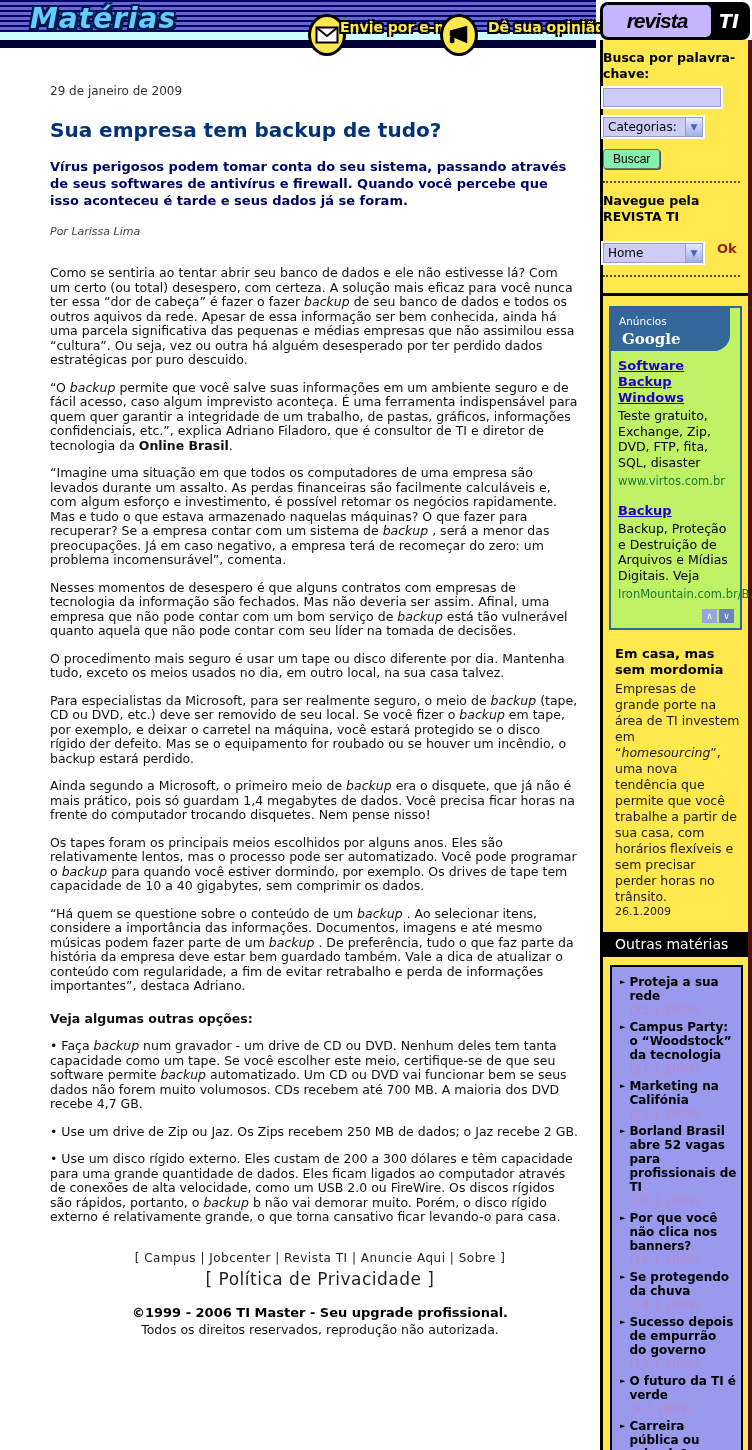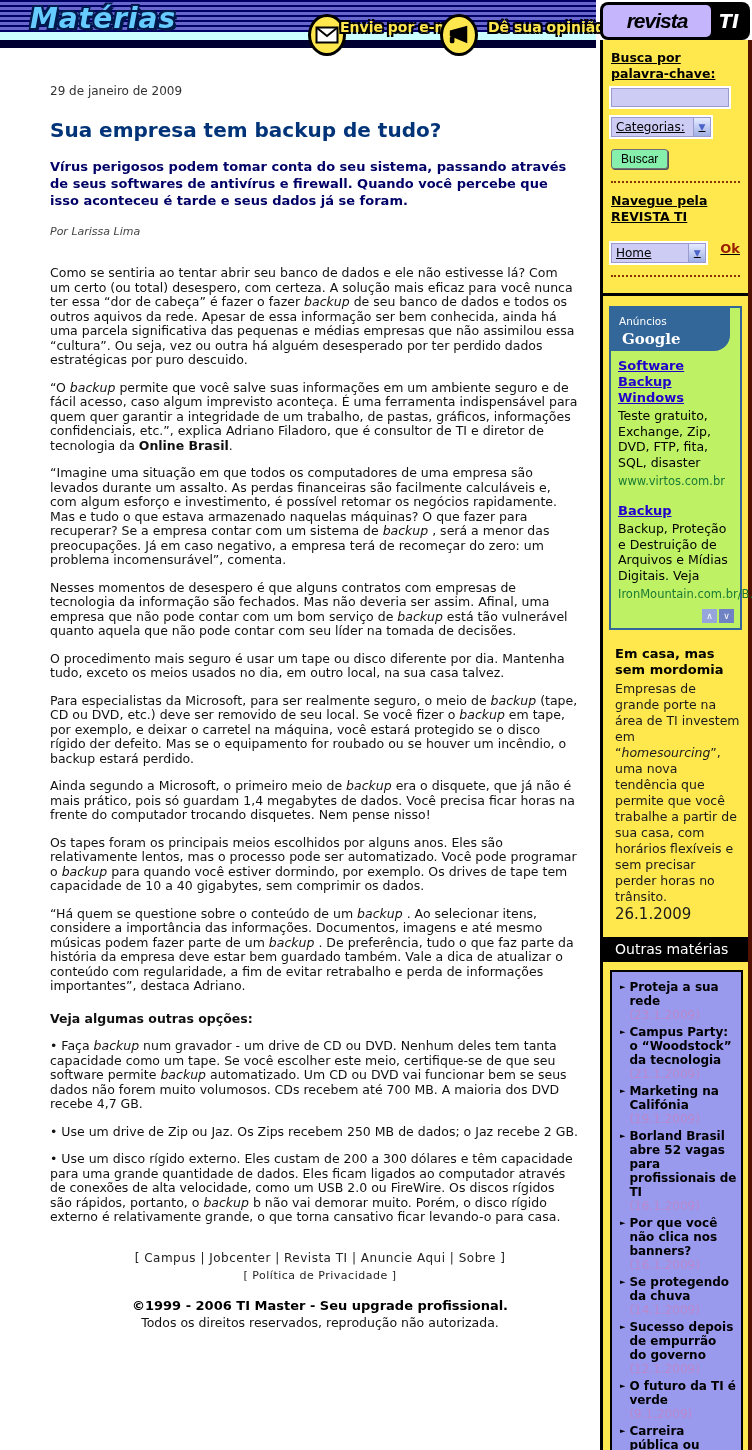--- a/index.html
+++ b/index.html
@@ -31,36 +31,36 @@
   .art-title { font-size:20px; color:#003377; margin-top:20px; }
   .art-intro { font-size:13px; font-weight:bold; color:#000066; line-height:17px; margin-top:16px; width:520px; }
   .art-byline { font-size:11px; font-style:italic; color:#444; margin-top:16px; }
   .art-body { margin-top:28px; width:528px; }
   .art-body p { font-size:12.5px; line-height:14.5px; margin-bottom:13px; color:#111; }
   .art-body p.bold-para { font-weight:bold; margin-top:18px; }
 
   .footer { text-align:center; margin-top:26px; width:640px; }
   .f-links { font-size:12px; color:#222; letter-spacing:0.5px; }
   .f-links .flink { cursor:pointer; }
-  .f-privacy { font-size:11px; color:#222; margin-top:4px; letter-spacing:0.5px; }
+  .f-privacy { font-size:17px; color:#222; margin-top:4px; letter-spacing:0.5px; }
   .f-copy1 { font-size:13px; font-weight:bold; margin-top:16px; color:#000; }
   .f-copy2 { font-size:12.5px; margin-top:2px; color:#111; }
 
   
   .sidebar { position:absolute; left:596px; top:0; width:156px; }
   .logo { margin:2px 0 0 4px; width:150px; height:38px; background:#000; border-radius:8px;
     display:flex; align-items:stretch; padding:3px; cursor:pointer; }
   .logo-word { flex:1; background:#c4b5fd; border-radius:5px; display:flex; align-items:center; justify-content:center;
     font-family:"Liberation Sans", sans-serif; font-style:italic; font-weight:bold; font-size:21px; color:#000; letter-spacing:-1px; }
   .logo-ti { width:36px; display:flex; align-items:center; justify-content:center;
     font-style:italic; font-weight:bold; font-size:19px; color:#fff; }
 
   .sb-yellow { margin-left:4px; width:152px; background:#ffe84d;
     border-left:3px solid #000; border-right:4px solid #511000; }
-  .sb-box1 { padding:10px 8px 6px 8px;text-decoration:underline; }
+  .sb-box1 { padding:10px 8px 6px 0; }
   .sb-label { font-size:12.5px; font-weight:bold; color:#000; line-height:16px; }
   .sb-input { display:block; margin-top:6px; width:118px; height:19px; background:#ccccf5;
     border:1px solid #9a9ace; outline:2px solid #fff; outline-offset:0; font-size:12px; padding:0 3px; }
   .fselect { margin-top:10px; display:flex; align-items:center; width:100px; height:20px;
     background:#ccccf5; border:1px solid #9a9ace; box-shadow:0 0 0 2px #fff; font-size:12px; padding-left:4px; cursor:pointer; }
   .fselect .arrow { margin-left:auto; width:17px; height:100%; background:linear-gradient(#e6ebff,#9fb0e6);
     border-left:1px solid #9a9ace; color:#4a63c8; font-size:9px; display:flex; align-items:center; justify-content:center; }
   .sb-buscar { margin-top:12px; font-size:12px; padding:2px 9px; background:#86efac;
     border:1px solid #707070; border-radius:3px; box-shadow:1px 1px 0 #555; cursor:pointer; }
   .dotted { border-top:2px dotted #8a3200; margin:12px 0 10px 0; }
@@ -78,21 +78,21 @@
   .ad-text { font-size:12.5px; line-height:15.5px; color:#000; margin-top:2px; }
   .ad-url { display:inline-block; font-size:11.5px; color:#1a7a33; margin-top:2px; cursor:pointer; }
   .ads-arrows { display:flex; justify-content:flex-end; gap:2px; padding:3px 6px 5px 0; }
   .ads-arrows .abtn { width:15px; height:14px; color:#fff; font-size:9px; line-height:14px; text-align:center; cursor:pointer; }
   .abtn.up { background:#96a6dd; }
   .abtn.down { background:#6f82c4; }
 
   .feature { padding:16px 8px 10px 12px; }
   .feat-title { font-size:13px; font-weight:bold; color:#000; line-height:16px; cursor:pointer; }
   .feat-text { font-size:12.5px; line-height:16px; color:#1a1a1a; margin-top:3px; }
-  .feat-date { font-size:15px; color:#1a1a1a; }
+  .feat-date { font-size:11px; color:#1a1a1a; }
 
   .oa-hdr { background:#000; color:#fff; font-size:14px; padding:4px 0 5px 12px; margin-top:4px; }
   .oa-list { position:relative; margin:8px 5px 14px 7px; background:#9999ee; border:2px solid #000;
     padding:8px 4px 14px 6px; }
   .oa-item { display:flex; margin-bottom:3px; }
   .oa-bullet { font-size:7px; color:#000; margin:3px 4px 0 2px; }
   .oa-title { font-size:12px; font-weight:bold; color:#000; line-height:14px; display:block; cursor:pointer; }
   .oa-date { font-size:12px; color:#bb88cc; line-height:14px; display:block; }
   .oa-list::after { content:""; position:absolute; right:-2px; bottom:-2px; width:0; height:0; border-style:solid;
     border-width:0 0 20px 20px; border-color:transparent transparent #ffe84d transparent; }

